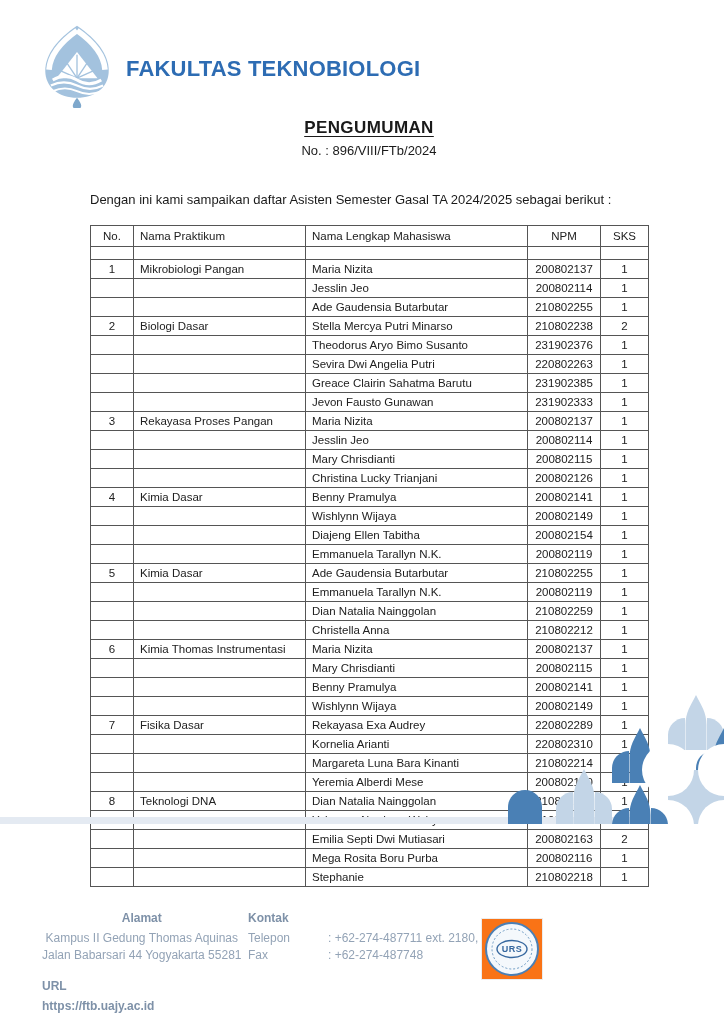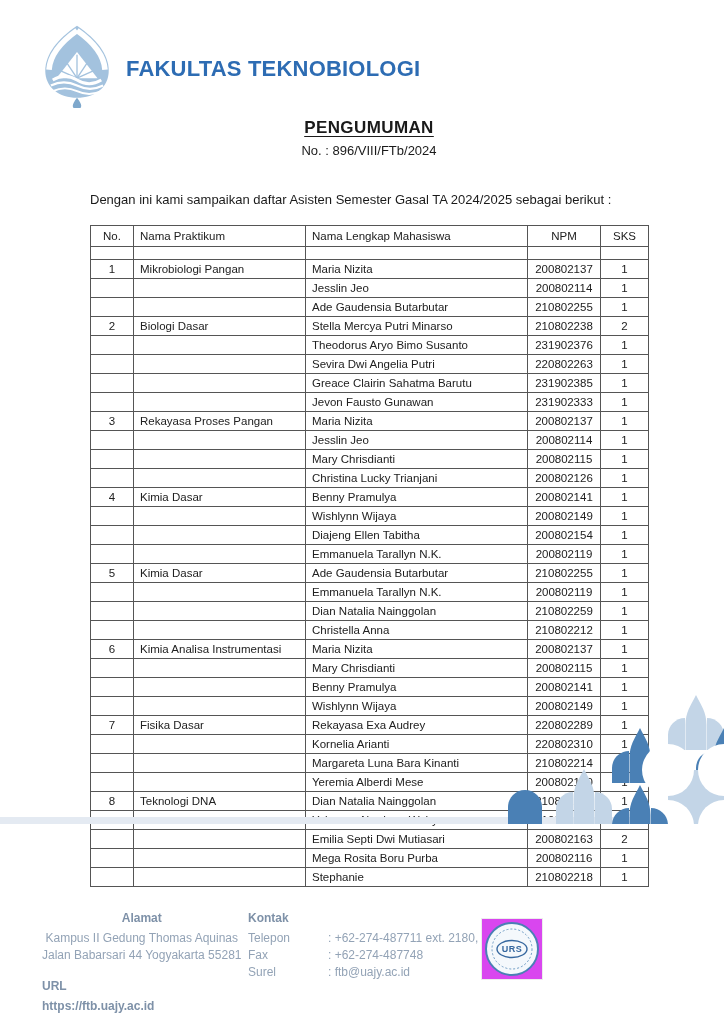--- a/index.html
+++ b/index.html
@@ -35,21 +35,21 @@
   .f-label { font-weight:bold; color:#7e91a8; }
   .f-col-alamat { position:absolute; left:42px; top:8px; line-height:17px;text-align:center; }
   .f-col-url { position:absolute; left:42px; top:76px; line-height:17px; }
   .f-url-value { font-weight:bold; color:#7e91a8; margin-top:3px; }
   .f-col-kontak { position:absolute; left:248px; top:8px; line-height:17px; }
   .k-row { display:flex; }
   .k-label { width:80px; }
   .f-body { margin-top:3px; }
 
   
-  .seal-box { position:absolute; left:481px; top:918px; width:62px; height:62px; background:#d946ef; border:1px solid #ececec; display:flex; align-items:center; justify-content:center; }
+  .seal-box { position:absolute; left:481px; top:918px; width:62px; height:62px; background:#f97316; border:1px solid #ececec; display:flex; align-items:center; justify-content:center; }
   .seal-box svg { width:56px; height:56px; }
   .seal-urs { font-size:9px; font-weight:bold; fill:#35679f; letter-spacing:0.5px; }
 
   
   .bottom-strip { position:absolute; left:0; bottom:0; width:724px; height:7px; background:#e4eaf2; }
   .decor { position:absolute; right:0; bottom:0; width:224px; height:150px; z-index:2; }
 </style>
 </head>
 <body>
 
@@ -245,21 +245,21 @@
     </tr>
         <tr>
       <td class="c-no"></td>
       <td class="c-prak"></td>
       <td class="c-nama">Christella Anna</td>
       <td class="c-npm">210802212</td>
       <td class="c-sks">1</td>
     </tr>
         <tr>
       <td class="c-no">6</td>
-      <td class="c-prak">Kimia Analisa Instrumentasi</td>
+      <td class="c-prak">Kimia Thomas Instrumentasi</td>
       <td class="c-nama">Maria Nizita</td>
       <td class="c-npm">200802137</td>
       <td class="c-sks">1</td>
     </tr>
         <tr>
       <td class="c-no"></td>
       <td class="c-prak"></td>
       <td class="c-nama">Mary Chrisdianti</td>
       <td class="c-npm">200802115</td>
       <td class="c-sks">1</td>
@@ -356,24 +356,20 @@
     </div>
     <div class="f-col-kontak">
       <div class="f-label">Kontak</div>
       <div class="k-row f-body">
         <span class="k-label">Telepon</span>
         <span>: +62-274-487711 ext. 2180, 2186</span>
       </div>
       <div class="k-row">
         <span class="k-label">Fax</span>
         <span>: +62-274-487748</span>
-      </div>
-      <div class="k-row">
-        <span class="k-label">Surel</span>
-        <span>: ftb@uajy.ac.id</span>
       </div>
     </div>
   </div>
 
   <div class="seal-box">
     <svg viewBox="0 0 56 56" xmlns="http://www.w3.org/2000/svg">
       <circle cx="28" cy="28" r="26" fill="#f4f8fc" stroke="#4a7fb5" stroke-width="2"></circle>
       <circle cx="28" cy="28" r="20" fill="none" stroke="#6f9cc4" stroke-width="1" stroke-dasharray="2,2"></circle>
       <ellipse cx="28" cy="28" rx="15" ry="8.5" fill="none" stroke="#35679f" stroke-width="1.4"></ellipse>
       <text class="seal-urs" x="28" y="31" text-anchor="middle" id="seal-text-node">URS</text>

